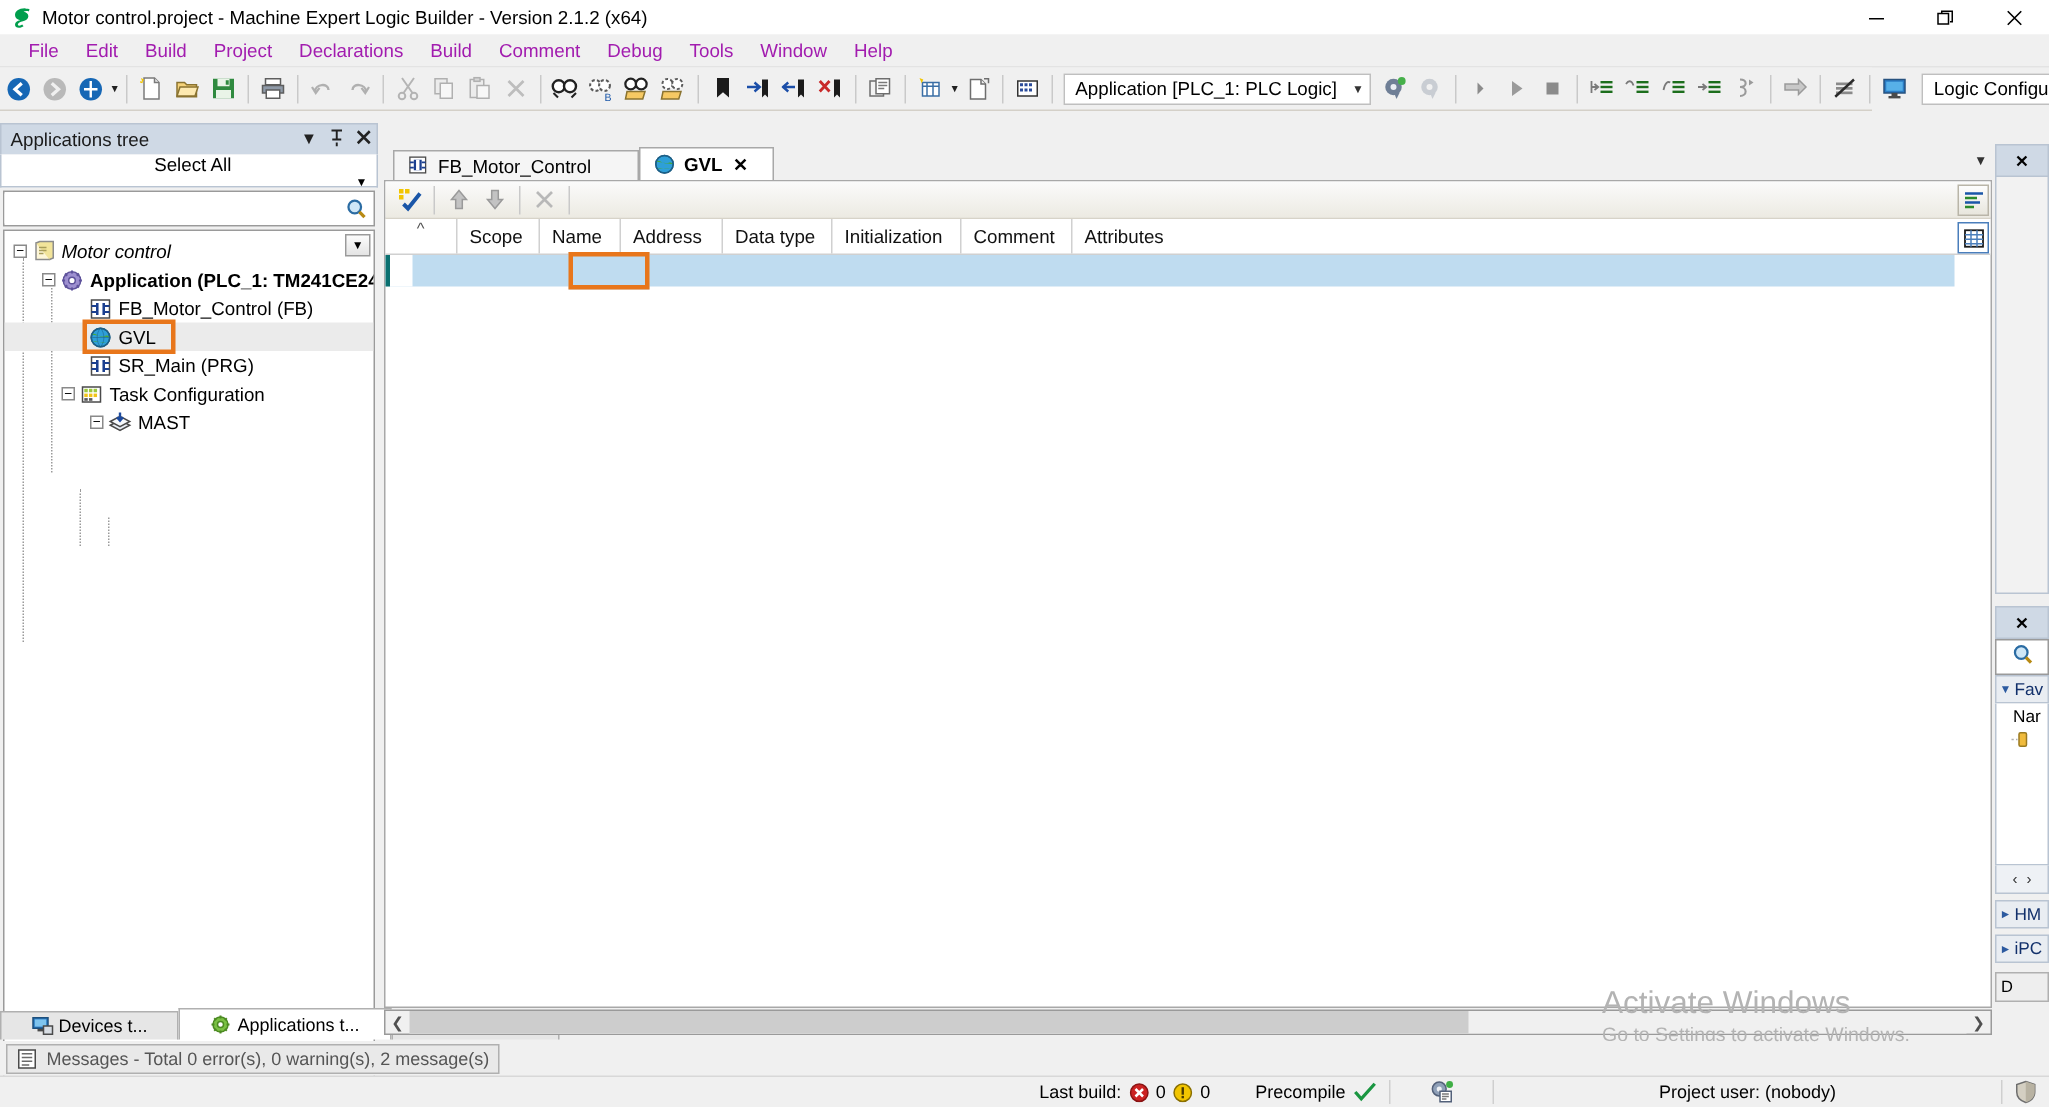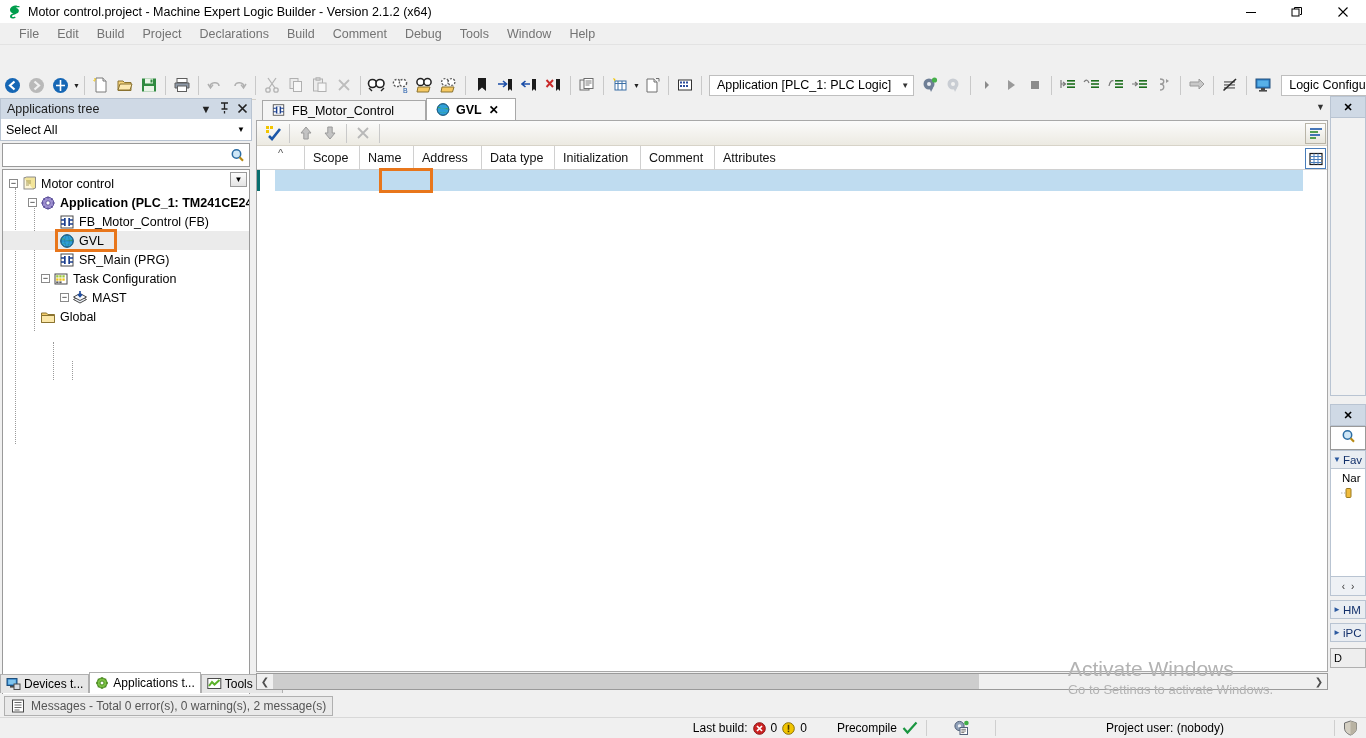--- a/index.html
+++ b/index.html
@@ -23,52 +23,51 @@
   #titlebar .tb-title { font-size: 12.5px; color: #000; white-space: nowrap; }
   .winbtns { margin-left: auto; display: flex; height: 23px; }
   .winbtn { width: 46px; height: 23px; display: flex; align-items: center; justify-content: center; font-size: 13px; color: #000; }
 
   
   #menubar {
     position: absolute; left: 0; top: 23px; width: 1366px; height: 22px;
     background: #f0f0f0; display: flex; align-items: center; padding-left: 10px;
     border-bottom: 1px solid #e3e3e3;
   }
-  #menubar .mi { padding: 3px 9px; font-size: 12.5px; color: #737373; white-space: nowrap; }
+  #menubar .mi { padding: 3px 9px; font-size: 12.5px; color: #a21caf; white-space: nowrap; }
 
   
   #toolbar {
     position: absolute; left: 0; top: 45px; width: 1248px; height: 29px;
     background: #f0f0f0; display: flex; align-items: center;
     border-bottom: 1px solid #d4d0c8;
-    margin-top: 26px;
   }
   .tbtn { width: 24px; height: 24px; display: flex; align-items: center; justify-content: center; position: relative; flex: 0 0 auto; }
   .tbtn svg { display: block; }
   .tsep { width: 1px; height: 19px; background: #c9c9c9; margin: 0 4px; flex: 0 0 auto; }
   .tcombo {
     height: 21px; background: #ffffff; border: 1px solid #bfbfbf;
     display: flex; align-items: center; padding: 0 4px 0 7px; font-size: 12.5px;
     flex: 0 0 auto; white-space: nowrap;
   }
   .tcombo .caret { margin-left: 10px; font-size: 8px; color: #333; }
   .tiny-caret { font-size: 7px; margin-left: 1px; color: #222; }
 
   
-  #leftpanel { position: absolute; left: 0; top: 98px; width: 252px; height: 574px; background: #f0f0f0; }
+  #leftpanel { position: absolute; left: 0; top: 82px; width: 252px; height: 574px; background: #f0f0f0; }
   .panel-head {
     height: 21px; background: #cfd9e5; display: flex; align-items: center;
     padding-left: 6px; font-size: 12.5px; color: #1b1b1b;
     border: 1px solid #b9c4d2; border-bottom: none;
   }
   .panel-head .ph-title { flex: 1; }
   .panel-head .ph-btn { width: 18px; text-align: center; font-size: 11px; color: #222; }
   .sel-all {
     height: 22px; background: #ffffff; border: 1px solid #b9c4d2; border-top: none;
-    display: flex; align-items: center; padding-left: 5px; font-size: 12.5px;
+    display: flex; align-items: center; padding-left: 5px; font-size: 12.5px; flex-direction: column;
   }
   .sel-all .caret { margin-left: auto; margin-right: 6px; font-size: 8px; }
   .search-row {
     position: absolute; left: 2px; top: 45px; width: 248px; height: 24px;
     background: #fff; border: 1px solid #9a9a9a; display: flex; align-items: center;
   }
   .search-row input {
     border: none; outline: none; flex: 1; height: 20px; font-size: 12px;
     font-family: "Liberation Sans", sans-serif; padding-left: 4px;
   }
@@ -78,38 +77,38 @@
   }
   .tnode { height: 19px; display: flex; align-items: center; font-size: 12.5px; white-space: nowrap; position: relative; }
   .tnode .expander {
     width: 9px; height: 9px; border: 1px solid #8a8a8a; background: #fff;
     display: inline-flex; align-items: center; justify-content: center;
     font-size: 9px; line-height: 1; color: #000; margin-right: 3px; flex: 0 0 auto;
   }
   .tnode .spacer { display: inline-block; flex: 0 0 auto; }
   .tnode .ticon { width: 16px; height: 16px; margin-right: 4px; flex: 0 0 auto; position: relative; }
   .tnode .tlabel { flex: 0 0 auto; }
-  .t-italic { }
+  .t-italic { font-style: italic; }
   .t-bold { font-weight: bold; }
   .row-selected { background: #ebebeb; }
   .hl-box { position: absolute; border: 3px solid #e8761b; }
   .tree-dropdown {
     position: absolute; right: 2px; top: 2px; width: 17px; height: 15px;
     background: linear-gradient(#fcfcfc,#e4e4e4); border: 1px solid #9a9a9a;
     display: flex; align-items: center; justify-content: center; font-size: 8px;
   }
   .dotted-v { position: absolute; border-left: 1px dotted #9a9a9a; }
   .sbarrow { width: 16px; height: 15px; display: flex; align-items: center; justify-content: center; font-size: 10px; color: #505050; }
   .sbtrack { flex: 1; height: 15px; background: #f0f0f0; position: relative; }
   .sbthumb { position: absolute; top: 0; height: 15px; background: #cdcdcd; }
 
   
   #lefttabs { position: absolute; left: 0; top: 672px; width: 254px; height: 21px; display: flex; align-items: flex-end; }
   .btab {
-    height: 19px; display: flex; align-items: center; padding: 0 5px;
+    height: 19px; display: flex; align-items: center; padding: 0 20px;
     font-size: 12px; background: #e6e6e6; border: 1px solid #b0b0b0; border-bottom: none;
     white-space: nowrap;
   }
   .btab.active { background: #ffffff; height: 21px; }
   .btab .bicon { width: 15px; height: 14px; margin-right: 3px; position: relative; flex: 0 0 auto; }
 
   
   #editor { position: absolute; left: 256px; top: 98px; width: 1072px; height: 574px; background: #f0f0f0; }
   #tabstrip { position: absolute; left: 0; top: 0; width: 1072px; height: 22px; background: #f0f0f0; }
   .etab {
@@ -675,30 +674,20 @@
           <svg width="16" height="16" viewBox="0 0 16 16">
               <path d="M1.5 9.5 L8 6 L14.5 9.5 L8 13 z" fill="#e9eef5" stroke="#4a4a4a"></path>
               <path d="M1.5 7 L8 3.5 L14.5 7 L8 10.5 z" fill="#f7f9fc" stroke="#4a4a4a"></path>
               <path d="M8 1 v5 M6 4.2 L8 6.5 L10 4.2" stroke="#1c4a9e" stroke-width="1.6" fill="none"></path>
             </svg>
         </span>
         <span class="tlabel">MAST</span>
       </div>
 
 
-      <div class="tnode" style="padding-left:25px;">
-        <span class="spacer" style="width:12px;"></span>
-        <span class="ticon">
-          <svg width="16" height="16" viewBox="0 0 16 16">
-              <path d="M1.5 4h5l1.3 1.5H14.5v8H1.5z" fill="#f4cd6a" stroke="#8a7330"></path>
-              <path d="M1.5 6.5h13v7h-13z" fill="#fbe7a8" stroke="#8a7330"></path>
-            </svg>
-        </span>
-        <span class="tlabel">Global</span>
-      </div>
     </div>
 
   </div>
 
   <div id="lefttabs">
     <div class="btab">
       <span class="bicon">
         <svg width="15" height="14" viewBox="0 0 15 14">
             <rect x="1" y="1.5" width="10" height="7" fill="#2b7cc4" stroke="#1d4f7c"></rect>
             <rect x="2.2" y="2.6" width="7.6" height="4.8" fill="#7fc4ee"></rect>

